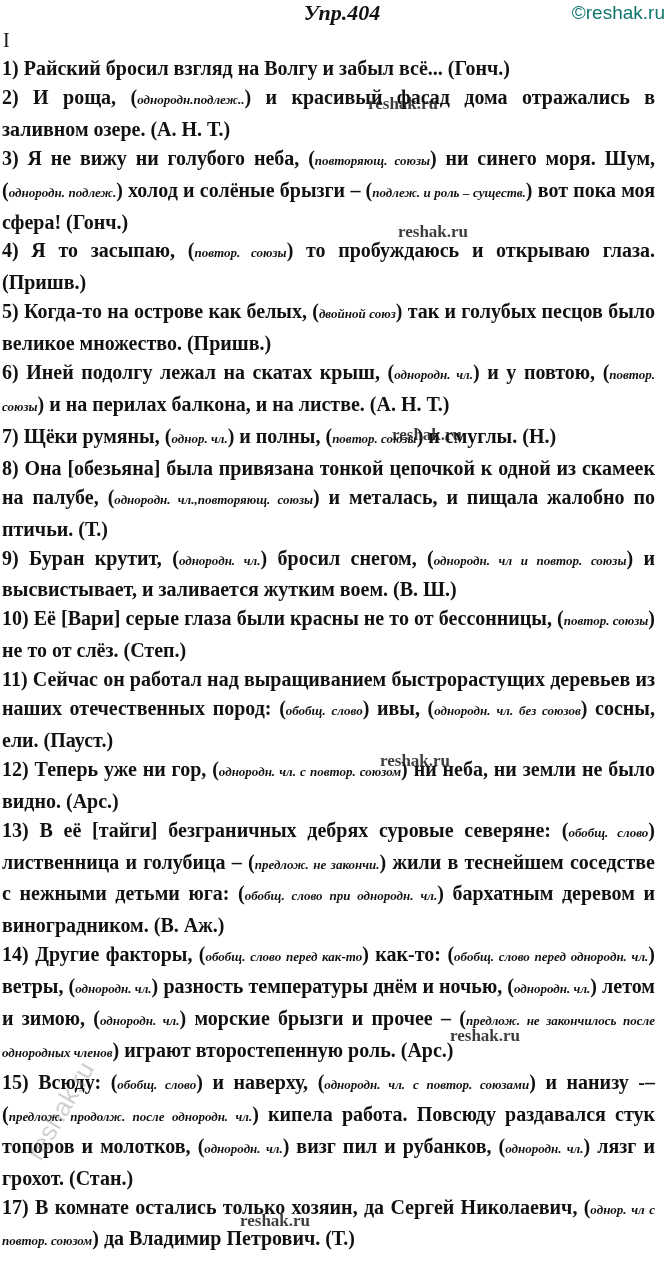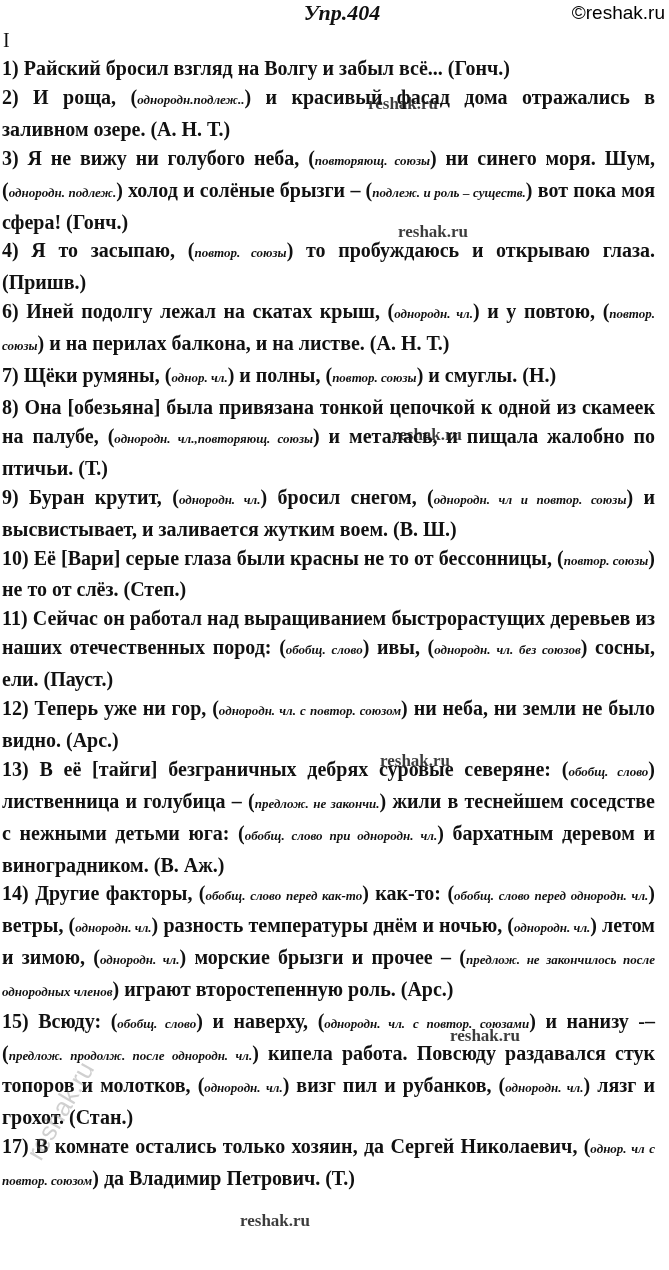--- a/index.html
+++ b/index.html
@@ -9,21 +9,21 @@
     color: #111111;
   }
   .header { position: relative; height: 26px; }
   .title {
     position: absolute; left: 15px; right: 0; top: 0; text-align: center;
     font-weight: bold; font-style: italic; font-size: 22px; line-height: 26px;
   }
   .copyright {
     position: absolute; right: 4px; top: 0;
     font-family: "Liberation Sans", "DejaVu Sans", sans-serif;
-    font-size: 19px; line-height: 26px; color: #000000;
+    font-size: 19px; line-height: 26px; color: #0f766e;
   }
   .part { font-size: 20px; line-height: 28px; padding-left: 3px; }
   .content { padding: 0 14px 0 2px; font-weight: bold; }
   .item {
     font-size: 20px; line-height: 28.9px; text-align: justify;
     margin: 0;
   }
   .note { font-style: italic; font-size: 13px; }
   .wm {
     position: absolute; font-weight: bold; font-size: 17px; color: #1a1a1a;
@@ -43,20 +43,21 @@
   <div class="title">Упр.404</div>
   <div class="copyright">©reshak.ru</div>
 </div>
 <div class="part">I</div>
 
 <div class="content" id="items">
     <p class="item"><span>1)</span> <span>Райский бросил взгляд на Волгу и забыл всё... (Гонч.)</span></p>
     <p class="item"><span>2)</span> <span>И роща, (</span><span class="note">однородн.подлеж..</span><span>) и красивый фасад дома отражались в заливном озере. (А. Н. Т.)</span></p>
     <p class="item"><span>3)</span> <span>Я не вижу ни голубого неба, (</span><span class="note">повторяющ. союзы</span><span>) ни синего моря. Шум, (</span><span class="note">однородн. подлеж.</span><span>) холод и солёные брызги – (</span><span class="note">подлеж. и роль – существ.</span><span>) вот пока моя сфера! (Гонч.)</span></p>
     <p class="item"><span>4)</span> <span>Я то засыпаю, (</span><span class="note">повтор. союзы</span><span>) то пробуждаюсь и открываю глаза. (Пришв.)</span></p>
+    <p class="item"><span>5)</span> <span>Когда-то на острове как белых, (</span><span class="note">двойной союз</span><span>) так и голубых песцов было великое множество. (Пришв.)</span></p>
     <p class="item"><span>6)</span> <span>Иней подолгу лежал на скатах крыш, (</span><span class="note">однородн. чл.</span><span>) и у повтою, (</span><span class="note">повтор. союзы</span><span>) и на перилах балкона, и на листве. (А. Н. Т.)</span></p>
     <p class="item"><span>7)</span> <span>Щёки румяны, (</span><span class="note">однор. чл.</span><span>) и полны, (</span><span class="note">повтор. союзы</span><span>) и смуглы. (Н.)</span></p>
     <p class="item"><span>8)</span> <span>Она [обезьяна] была привязана тонкой цепочкой к одной из скамеек на палубе, (</span><span class="note">однородн. чл.,повторяющ. союзы</span><span>) и металась, и пищала жалобно по птичьи. (Т.)</span></p>
     <p class="item"><span>9)</span> <span>Буран крутит, (</span><span class="note">однородн. чл.</span><span>) бросил снегом, (</span><span class="note">однородн. чл и повтор. союзы</span><span>) и высвистывает, и заливается жутким воем. (В. Ш.)</span></p>
     <p class="item"><span>10)</span> <span>Её [Вари] серые глаза были красны не то от бессонницы, (</span><span class="note">повтор. союзы</span><span>) не то от слёз. (Степ.)</span></p>
     <p class="item"><span>11)</span> <span>Сейчас он работал над выращиванием быстрорастущих деревьев из наших отечественных пород: (</span><span class="note">обобщ. слово</span><span>) ивы, (</span><span class="note">однородн. чл. без союзов</span><span>) сосны, ели. (Пауст.)</span></p>
     <p class="item"><span>12)</span> <span>Теперь уже ни гор, (</span><span class="note">однородн. чл. с повтор. союзом</span><span>) ни неба, ни земли не было видно. (Арс.)</span></p>
     <p class="item"><span>13)</span> <span>В её [тайги] безграничных дебрях суровые северяне: (</span><span class="note">обобщ. слово</span><span>) лиственница и голубица – (</span><span class="note">предлож. не закончи.</span><span>) жили в теснейшем соседстве с нежными детьми юга: (</span><span class="note">обобщ. слово при однородн. чл.</span><span>) бархатным деревом и виноградником. (В. Аж.)</span></p>
     <p class="item"><span>14)</span> <span>Другие факторы, (</span><span class="note">обобщ. слово перед как-то</span><span>) как-то: (</span><span class="note">обобщ. слово перед однородн. чл.</span><span>) ветры, (</span><span class="note">однородн. чл.</span><span>) разность температуры днём и ночью, (</span><span class="note">однородн. чл.</span><span>) летом и зимою, (</span><span class="note">однородн. чл.</span><span>) морские брызги и прочее – (</span><span class="note">предлож. не закончилось после однородных членов</span><span>) играют второстепенную роль. (Арс.)</span></p>
     <p class="item"><span>15)</span> <span>Всюду: (</span><span class="note">обобщ. слово</span><span>) и наверху, (</span><span class="note">однородн. чл. с повтор. союзами</span><span>) и нанизу -– (</span><span class="note">предлож. продолж. после однородн. чл.</span><span>) кипела работа. Повсюду раздавался стук топоров и молотков, (</span><span class="note">однородн. чл.</span><span>) визг пил и рубанков, (</span><span class="note">однородн. чл.</span><span>) лязг и грохот. (Стан.)</span></p>

